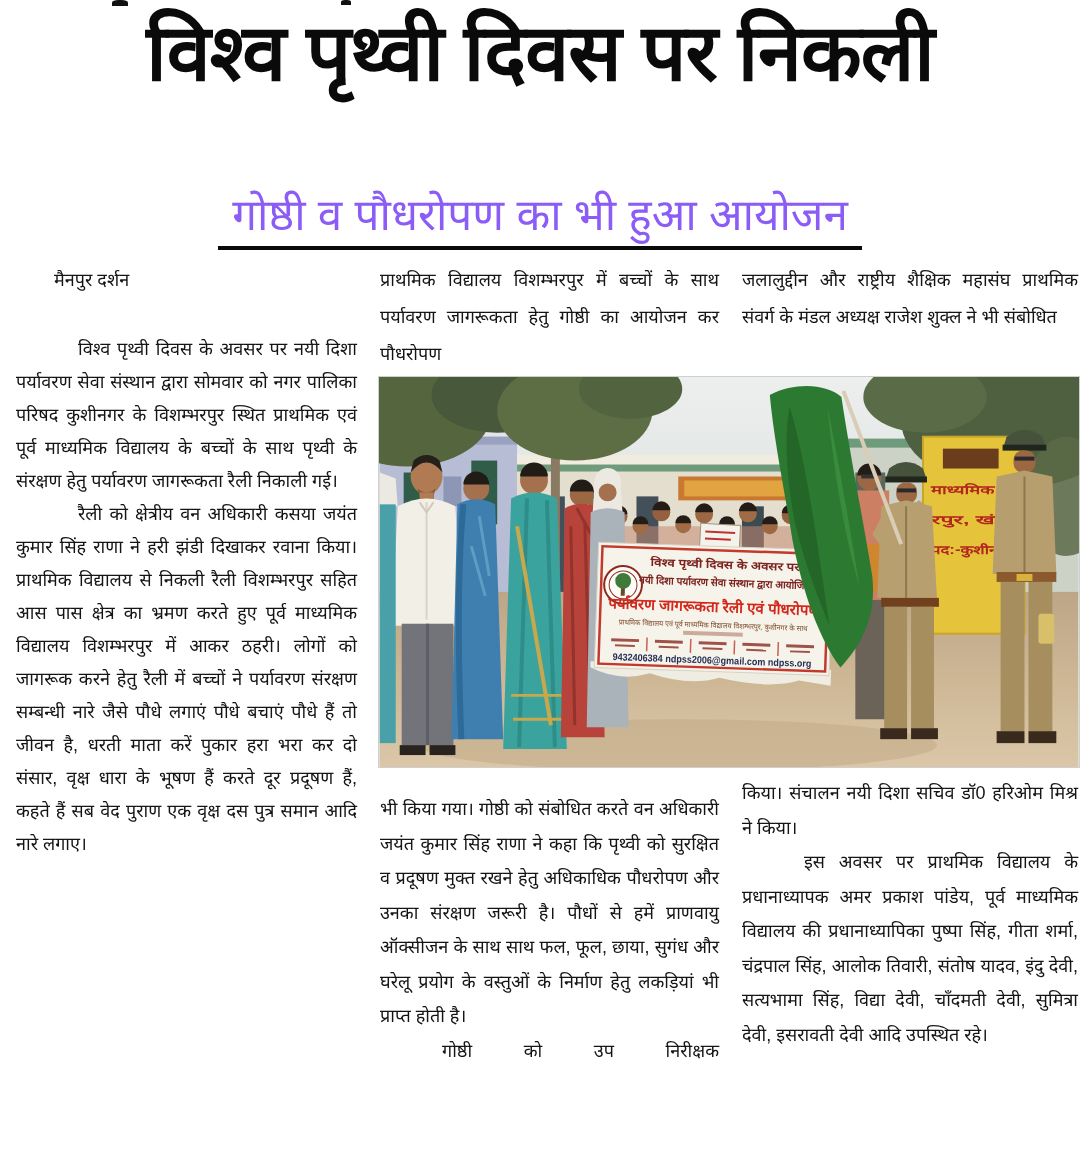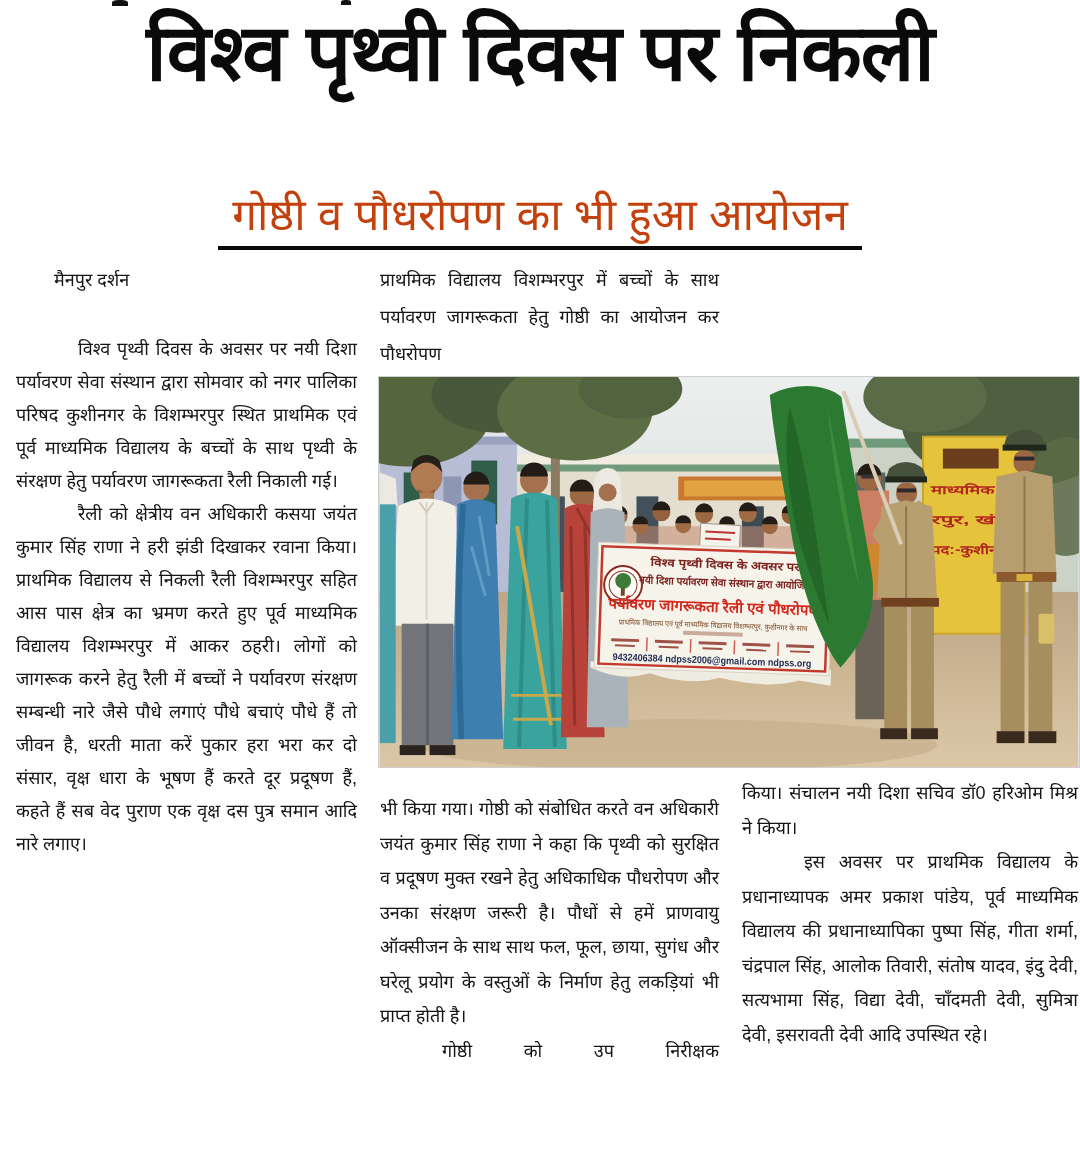--- a/index.html
+++ b/index.html
@@ -13,21 +13,21 @@
   .frag2{left:341px;top:0;width:10px;height:5px;}
 
   .headline{
     position:absolute;left:0;top:6px;width:100%;text-align:center;
     font-size:79px;line-height:94px;font-weight:bold;letter-spacing:-1px;
     color:#0a0a0a;
   }
   .subhead-wrap{position:absolute;left:0;top:190px;width:100%;text-align:center;}
   .subhead{
     display:inline-block;font-size:44px;line-height:50px;font-weight:500;
-    padding:0 14px 6px 14px;border-bottom:4px solid #0a0a0a;color:#c2410c;
+    padding:0 14px 6px 14px;border-bottom:4px solid #0a0a0a;color:#8b5cf6;
   }
 
   .col{position:absolute;font-size:18px;color:#141414;text-align:justify;}
   .col p{margin:0;}
   #col1{left:16px;top:264px;width:341px;line-height:33px;}
   #col1 .byline{text-indent:38px;margin-bottom:36px;text-align:left;}
   #col1 p.body{text-indent:62px;}
   #col2top{left:380px;top:262px;width:339px;line-height:37px;}
   #col3top{left:742px;top:262px;width:336px;line-height:37px;}
   #col2bot{left:380px;top:792px;width:339px;line-height:34.5px;}
@@ -60,20 +60,23 @@
   <div class="col" id="col1">
     <p class="byline">मैनपुर दर्शन</p>
     <p class="body">विश्व पृथ्वी दिवस के अवसर पर नयी दिशा पर्यावरण सेवा संस्थान द्वारा सोमवार को नगर पालिका परिषद कुशीनगर के विशम्भरपुर स्थित प्राथमिक एवं पूर्व माध्यमिक विद्यालय के बच्चों के साथ पृथ्वी के संरक्षण हेतु पर्यावरण जागरूकता रैली निकाली गई।</p>
     <p class="body">रैली को क्षेत्रीय वन अधिकारी कसया जयंत कुमार सिंह राणा ने हरी झंडी दिखाकर रवाना किया। प्राथमिक विद्यालय से निकली रैली विशम्भरपुर सहित आस पास क्षेत्र का भ्रमण करते हुए पूर्व माध्यमिक विद्यालय विशम्भरपुर में आकर ठहरी। लोगों को जागरूक करने हेतु रैली में बच्चों ने पर्यावरण संरक्षण सम्बन्धी नारे जैसे पौधे लगाएं पौधे बचाएं पौधे हैं तो जीवन है, धरती माता करें पुकार हरा भरा कर दो संसार, वृक्ष धारा के भूषण हैं करते दूर प्रदूषण हैं, कहते हैं सब वेद पुराण एक वृक्ष दस पुत्र समान आदि नारे लगाए।</p>
   </div>
 
   <div class="col" id="col2top">
     <p>प्राथमिक विद्यालय विशम्भरपुर में बच्चों के साथ पर्यावरण जागरूकता हेतु गोष्ठी का आयोजन कर पौधरोपण</p>
   </div>
 
+  <div class="col" id="col3top">
+    <p>जलालुद्दीन और राष्ट्रीय शैक्षिक महासंघ प्राथमिक संवर्ग के मंडल अध्यक्ष राजेश शुक्ल ने भी संबोधित</p>
+  </div>
 
   <div class="photo">
     <svg viewBox="0 0 702 392" width="700" height="390">
       <defs>
         <linearGradient id="gSky" x1="0" y1="0" x2="0" y2="1">
           <stop offset="0" stop-color="#ecefee"></stop>
             <stop offset="1" stop-color="#d6dbd8"></stop>
         </linearGradient>
         <linearGradient id="gGround" x1="0" y1="0" x2="0" y2="1">
           <stop offset="0" stop-color="#bca687"></stop>

